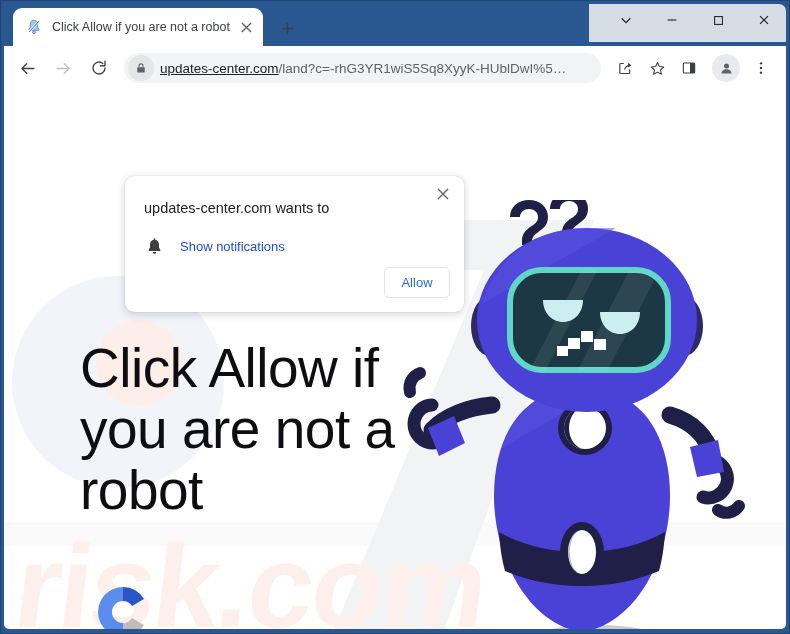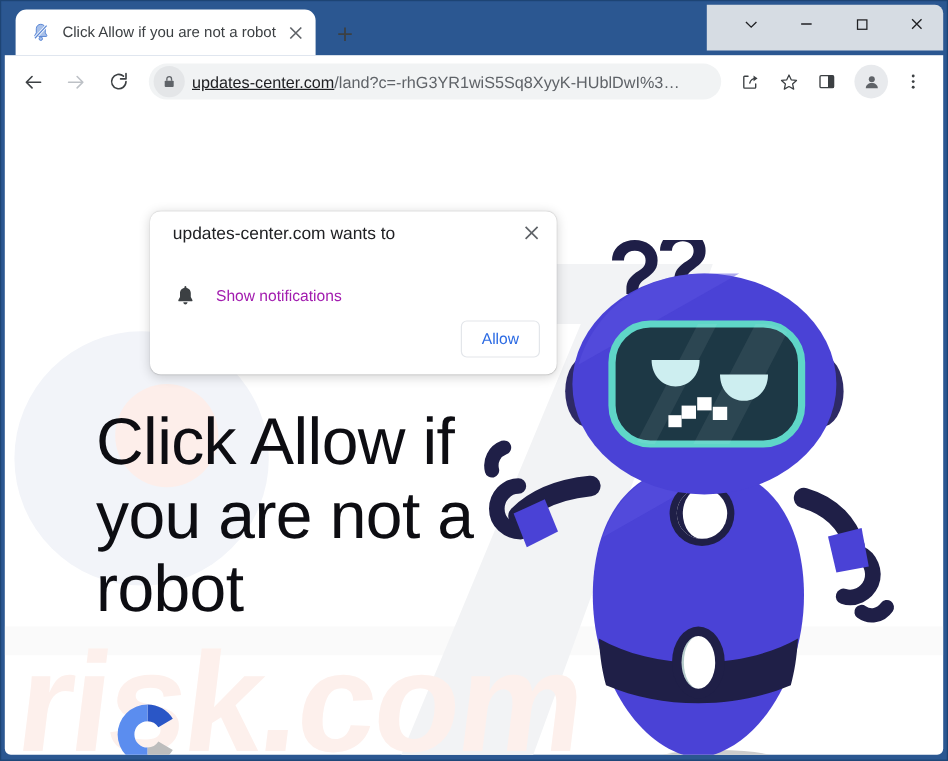--- a/index.html
+++ b/index.html
@@ -182,29 +182,29 @@
     box-shadow: 0 2px 10px rgba(0,0,0,.18), 0 0 1px rgba(0,0,0,.22);
     z-index: 30;
   }
   #dialog-close {
     position: absolute; right: 10px; top: 7px;
     width: 22px; height: 22px;
     display: flex; align-items: center; justify-content: center;
     color: #5f6368;
   }
   #dialog-title {
-    position: absolute; left: 19px; top: 11px;
+    position: absolute; left: 19px; top: 24px;
     font-size: 14.5px; color: #202124; text-align: right;
   }
   #dialog-perm {
     position: absolute; left: 19px; top: 60px;
     display: flex; align-items: center;
   }
   #bell-icon { width: 20px; height: 20px; display: flex; align-items: center; justify-content: center; color: #3c4043; }
-  #dialog-perm-label { margin-left: 16px; font-size: 13px; color: #a21caf; }
+  #dialog-perm-label { margin-left: 16px; font-size: 13px; color: #1d4ed8; }
   #dialog-actions {
     position: absolute; right: 14px; bottom: 14px;
     display: flex; gap: 9px;
   }
   .dlg-btn {
     min-width: 66px; height: 31px;
     padding: 0 16px;
     background: #fff;
     border: 1px solid #e3e6ea;
     border-radius: 5px;
@@ -291,21 +291,21 @@
       </svg>
     </div>
 
     <div id="omnibox">
       <span id="lock-chip">
         <svg width="12" height="12" viewBox="0 0 16 16">
           <rect x="3" y="7" width="10" height="7" rx="1" fill="currentColor"></rect>
           <path d="M5.4 7 V5.1 a2.6 2.6 0 0 1 5.2 0 V7" stroke="currentColor" stroke-width="1.5" fill="none"></path>
         </svg>
       </span>
-      <span id="omnibox-text"><span class="host">updates-center.com</span><span class="path">/land?c=-rhG3YR1wiS5Sq8XyyK-HUblDwI%3…</span></span>
+      <span id="omnibox-text"><span class="host">updates-center.com</span><span class="path">/land?c=-rhG3YR1wiS5Sq8XyyK-HUblDwI%5…</span></span>
     </div>
 
     <div class="tool-btn">
       <svg width="17" height="17" viewBox="0 0 24 24">
         <path d="M9 5 H5 a1 1 0 0 0 -1 1 V18 a1 1 0 0 0 1 1 H17 a1 1 0 0 0 1 -1 V14" stroke="currentColor" stroke-width="1.6" fill="none" stroke-linecap="round"></path>
         <path d="M11 13 C12 9 15 7.5 19 7.5" stroke="currentColor" stroke-width="1.6" fill="none" stroke-linecap="round"></path>
         <path d="M15.5 4 L20 7.5 L15.5 11 Z" fill="currentColor"></path>
       </svg>
     </div>
     <div class="tool-btn">

